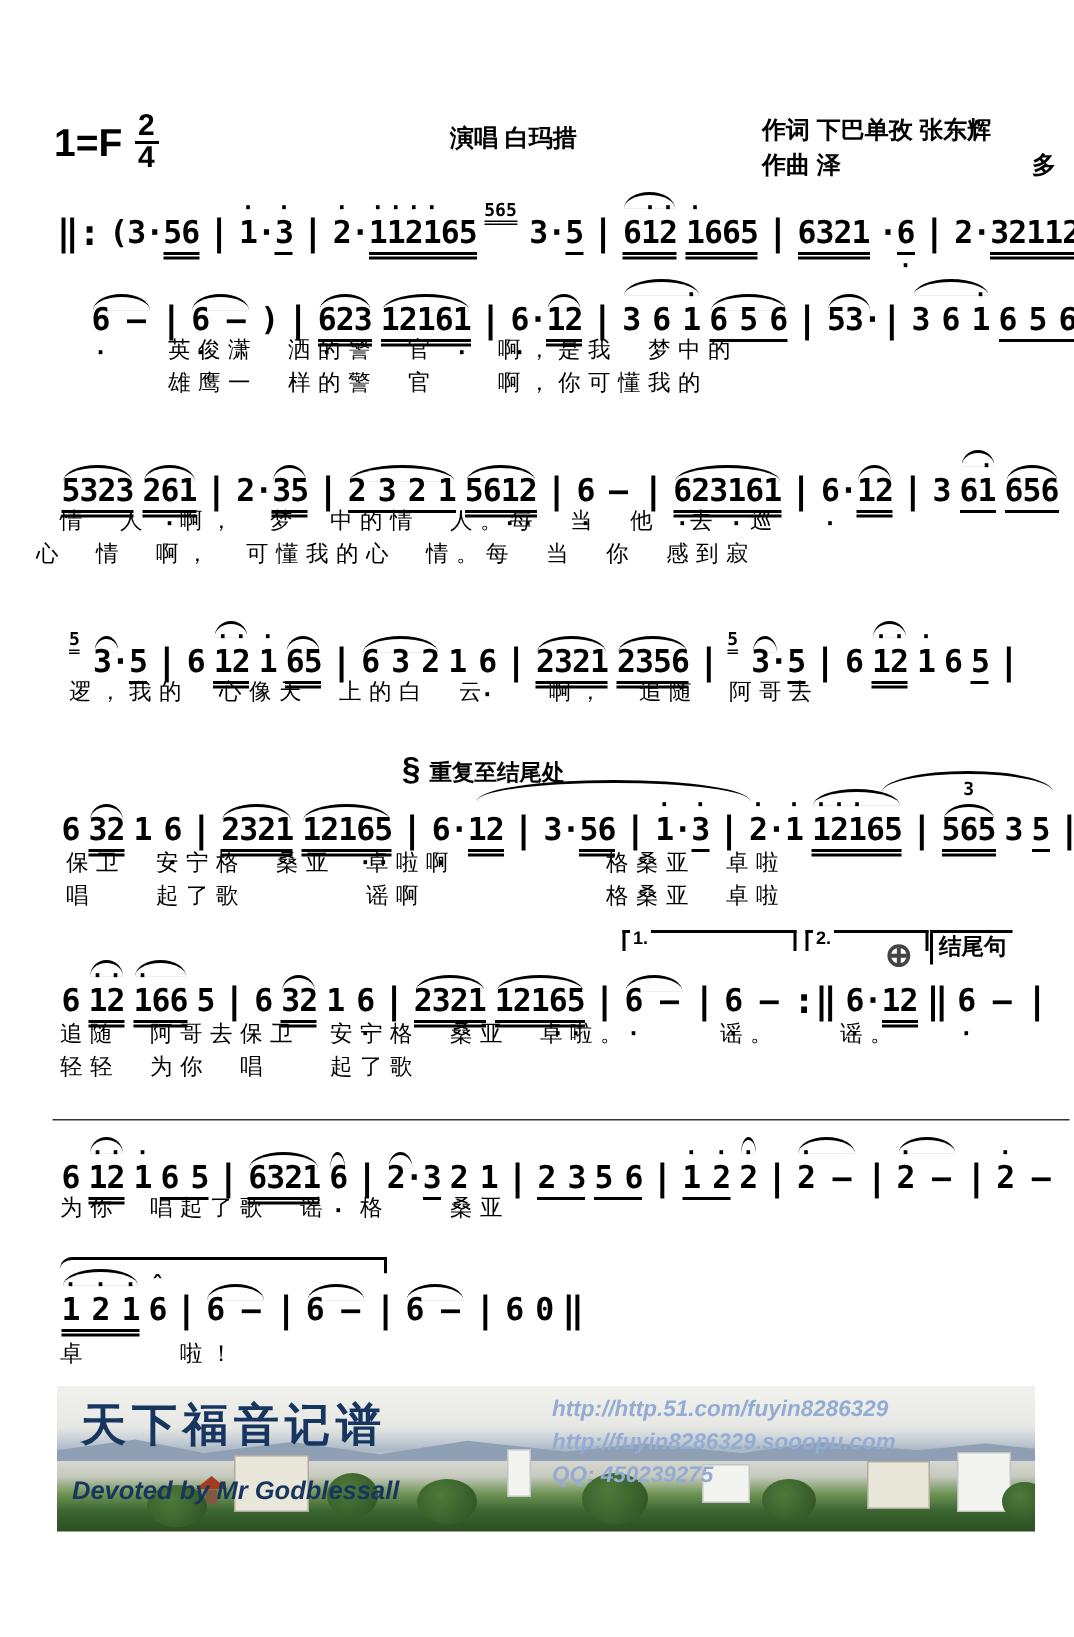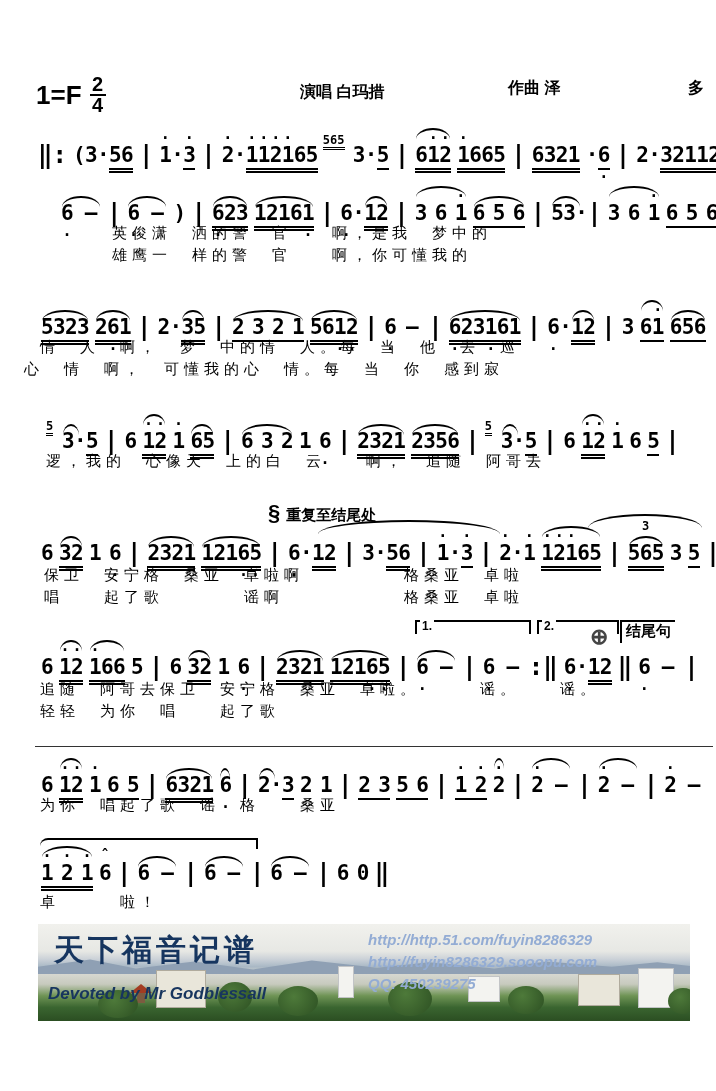--- a/index.html
+++ b/index.html
@@ -79,20 +79,21 @@
     <span class="frac">
       <span>2</span>
       <span class="frac-bar"></span>
       <span>4</span>
     </span>
   </div>
 
   <div class="singer">演唱 白玛措</div>
 
   <div class="credits">
+    <div>作词 下巴单孜 张东辉</div>
     <div class="credit-row2">
       <span>作曲 泽</span>
       <span>多</span>
     </div>
   </div>
 
   <div class="music-line" style="left:35px;top:134px;"><span class="bar">‖:</span><span class="tok"><span class="dotrow"><span class="cell" style="width: 12px;">&nbsp;</span><span class="cell" style="width: 12px;">&nbsp;</span><span class="cell" style="width: 6px;">&nbsp;</span></span><span class="txtrow"><span class="cell" style="width: 12px;">(</span><span class="cell" style="width: 12px;">3</span><span class="cell" style="width: 6px;">·</span></span><span class="dotrow"><span class="cell" style="width: 12px;">&nbsp;</span><span class="cell" style="width: 12px;">&nbsp;</span><span class="cell" style="width: 6px;">&nbsp;</span></span></span><span class="tok u2"><span class="dotrow"><span class="cell" style="width: 12px;">&nbsp;</span><span class="cell" style="width: 12px;">&nbsp;</span></span><span class="txtrow"><span class="cell" style="width: 12px;">5</span><span class="cell" style="width: 12px;">6</span></span><span class="dotrow"><span class="cell" style="width: 12px;">&nbsp;</span><span class="cell" style="width: 12px;">&nbsp;</span></span></span><span class="bar">|</span><span class="tok"><span class="dotrow"><span class="cell" style="width: 12px;">·</span><span class="cell" style="width: 6px;">&nbsp;</span></span><span class="txtrow"><span class="cell" style="width: 12px;">1</span><span class="cell" style="width: 6px;">·</span></span><span class="dotrow"><span class="cell" style="width: 12px;">&nbsp;</span><span class="cell" style="width: 6px;">&nbsp;</span></span></span><span class="tok u1"><span class="dotrow"><span class="cell" style="width: 12px;">·</span></span><span class="txtrow"><span class="cell" style="width: 12px;">3</span></span><span class="dotrow"><span class="cell" style="width: 12px;">&nbsp;</span></span></span><span class="bar">|</span><span class="tok"><span class="dotrow"><span class="cell" style="width: 12px;">·</span><span class="cell" style="width: 6px;">&nbsp;</span></span><span class="txtrow"><span class="cell" style="width: 12px;">2</span><span class="cell" style="width: 6px;">·</span></span><span class="dotrow"><span class="cell" style="width: 12px;">&nbsp;</span><span class="cell" style="width: 6px;">&nbsp;</span></span></span><span class="tok u2"><span class="dotrow"><span class="cell" style="width: 12px;">·</span><span class="cell" style="width: 12px;">·</span><span class="cell" style="width: 12px;">·</span><span class="cell" style="width: 12px;">·</span><span class="cell" style="width: 12px;">&nbsp;</span><span class="cell" style="width: 12px;">&nbsp;</span></span><span class="txtrow"><span class="cell" style="width: 12px;">1</span><span class="cell" style="width: 12px;">1</span><span class="cell" style="width: 12px;">2</span><span class="cell" style="width: 12px;">1</span><span class="cell" style="width: 12px;">6</span><span class="cell" style="width: 12px;">5</span></span><span class="dotrow"><span class="cell" style="width: 12px;">&nbsp;</span><span class="cell" style="width: 12px;">&nbsp;</span><span class="cell" style="width: 12px;">&nbsp;</span><span class="cell" style="width: 12px;">&nbsp;</span><span class="cell" style="width: 12px;">&nbsp;</span><span class="cell" style="width: 12px;">&nbsp;</span></span></span><span class="grace" style="width: 25px;"><span>565</span></span><span class="tok"><span class="dotrow"><span class="cell" style="width: 12px;">&nbsp;</span><span class="cell" style="width: 6px;">&nbsp;</span></span><span class="txtrow"><span class="cell" style="width: 12px;">3</span><span class="cell" style="width: 6px;">·</span></span><span class="dotrow"><span class="cell" style="width: 12px;">&nbsp;</span><span class="cell" style="width: 6px;">&nbsp;</span></span></span><span class="tok u1"><span class="dotrow"><span class="cell" style="width: 12px;">&nbsp;</span></span><span class="txtrow"><span class="cell" style="width: 12px;">5</span></span><span class="dotrow"><span class="cell" style="width: 12px;">&nbsp;</span></span></span><span class="bar">|</span><span class="tok u2"><span class="dotrow"><span class="cell" style="width: 12px;">&nbsp;</span><span class="cell" style="width: 12px;">·</span><span class="cell" style="width: 12px;">·</span></span><span class="txtrow"><span class="cell" style="width: 12px;">6</span><span class="cell" style="width: 12px;">1</span><span class="cell" style="width: 12px;">2</span></span><span class="dotrow"><span class="cell" style="width: 12px;">&nbsp;</span><span class="cell" style="width: 12px;">&nbsp;</span><span class="cell" style="width: 12px;">&nbsp;</span></span><i class="slur hi"></i></span><span class="tok u2"><span class="dotrow"><span class="cell" style="width: 12px;">·</span><span class="cell" style="width: 12px;">&nbsp;</span><span class="cell" style="width: 12px;">&nbsp;</span><span class="cell" style="width: 12px;">&nbsp;</span></span><span class="txtrow"><span class="cell" style="width: 12px;">1</span><span class="cell" style="width: 12px;">6</span><span class="cell" style="width: 12px;">6</span><span class="cell" style="width: 12px;">5</span></span><span class="dotrow"><span class="cell" style="width: 12px;">&nbsp;</span><span class="cell" style="width: 12px;">&nbsp;</span><span class="cell" style="width: 12px;">&nbsp;</span><span class="cell" style="width: 12px;">&nbsp;</span></span></span><span class="bar">|</span><span class="tok u2"><span class="dotrow"><span class="cell" style="width: 12px;">&nbsp;</span><span class="cell" style="width: 12px;">&nbsp;</span><span class="cell" style="width: 12px;">&nbsp;</span><span class="cell" style="width: 12px;">&nbsp;</span></span><span class="txtrow"><span class="cell" style="width: 12px;">6</span><span class="cell" style="width: 12px;">3</span><span class="cell" style="width: 12px;">2</span><span class="cell" style="width: 12px;">1</span></span><span class="dotrow"><span class="cell" style="width: 12px;">&nbsp;</span><span class="cell" style="width: 12px;">&nbsp;</span><span class="cell" style="width: 12px;">&nbsp;</span><span class="cell" style="width: 12px;">&nbsp;</span></span></span><span class="tok"><span class="dotrow"><span class="cell" style="width: 6px;">&nbsp;</span></span><span class="txtrow"><span class="cell" style="width: 6px;">·</span></span><span class="dotrow"><span class="cell" style="width: 6px;">&nbsp;</span></span></span><span class="tok u1"><span class="dotrow"><span class="cell" style="width: 12px;">&nbsp;</span></span><span class="txtrow"><span class="cell" style="width: 12px;">6</span></span><span class="dotrow"><span class="cell" style="width: 12px;">·</span></span></span><span class="bar">|</span><span class="tok"><span class="dotrow"><span class="cell" style="width: 12px;">&nbsp;</span><span class="cell" style="width: 6px;">&nbsp;</span></span><span class="txtrow"><span class="cell" style="width: 12px;">2</span><span class="cell" style="width: 6px;">·</span></span><span class="dotrow"><span class="cell" style="width: 12px;">&nbsp;</span><span class="cell" style="width: 6px;">&nbsp;</span></span></span><span class="tok u2"><span class="dotrow"><span class="cell" style="width: 12px;">&nbsp;</span><span class="cell" style="width: 12px;">&nbsp;</span><span class="cell" style="width: 12px;">&nbsp;</span><span class="cell" style="width: 12px;">&nbsp;</span><span class="cell" style="width: 12px;">&nbsp;</span></span><span class="txtrow"><span class="cell" style="width: 12px;">3</span><span class="cell" style="width: 12px;">2</span><span class="cell" style="width: 12px;">1</span><span class="cell" style="width: 12px;">1</span><span class="cell" style="width: 12px;">2</span></span><span class="dotrow"><span class="cell" style="width: 12px;">&nbsp;</span><span class="cell" style="width: 12px;">&nbsp;</span><span class="cell" style="width: 12px;">&nbsp;</span><span class="cell" style="width: 12px;">&nbsp;</span><span class="cell" style="width: 12px;">&nbsp;</span></span></span></div>
   <div class="music-line" style="left:58px;top:192px;"><span class="tok"><span class="dotrow"><span class="cell" style="width: 12px;">&nbsp;</span><span class="cell" style="width: 8px;">&nbsp;</span><span class="cell" style="width: 20px;">&nbsp;</span></span><span class="txtrow"><span class="cell" style="width: 12px;">6</span><span class="cell" style="width: 8px;">&nbsp;</span><span class="cell" style="width: 20px;">—</span></span><span class="dotrow"><span class="cell" style="width: 12px;">·</span><span class="cell" style="width: 8px;">&nbsp;</span><span class="cell" style="width: 20px;">&nbsp;</span></span><i class="slur"></i></span><span class="bar">|</span><span class="tok"><span class="dotrow"><span class="cell" style="width: 12px;">&nbsp;</span><span class="cell" style="width: 8px;">&nbsp;</span><span class="cell" style="width: 20px;">&nbsp;</span></span><span class="txtrow"><span class="cell" style="width: 12px;">6</span><span class="cell" style="width: 8px;">&nbsp;</span><span class="cell" style="width: 20px;">—</span></span><span class="dotrow"><span class="cell" style="width: 12px;">·</span><span class="cell" style="width: 8px;">&nbsp;</span><span class="cell" style="width: 20px;">&nbsp;</span></span><i class="slur"></i></span><span class="tok"><span class="dotrow"><span class="cell" style="width: 12px;">&nbsp;</span></span><span class="txtrow"><span class="cell" style="width: 12px;">)</span></span><span class="dotrow"><span class="cell" style="width: 12px;">&nbsp;</span></span></span><span class="bar">|</span><span class="tok u2"><span class="dotrow"><span class="cell" style="width: 12px;">&nbsp;</span><span class="cell" style="width: 12px;">&nbsp;</span><span class="cell" style="width: 12px;">&nbsp;</span></span><span class="txtrow"><span class="cell" style="width: 12px;">6</span><span class="cell" style="width: 12px;">2</span><span class="cell" style="width: 12px;">3</span></span><span class="dotrow"><span class="cell" style="width: 12px;">·</span><span class="cell" style="width: 12px;">&nbsp;</span><span class="cell" style="width: 12px;">&nbsp;</span></span><i class="slur"></i></span><span class="tok u2"><span class="dotrow"><span class="cell" style="width: 12px;">&nbsp;</span><span class="cell" style="width: 12px;">&nbsp;</span><span class="cell" style="width: 12px;">&nbsp;</span><span class="cell" style="width: 12px;">&nbsp;</span><span class="cell" style="width: 12px;">&nbsp;</span></span><span class="txtrow"><span class="cell" style="width: 12px;">1</span><span class="cell" style="width: 12px;">2</span><span class="cell" style="width: 12px;">1</span><span class="cell" style="width: 12px;">6</span><span class="cell" style="width: 12px;">1</span></span><span class="dotrow"><span class="cell" style="width: 12px;">&nbsp;</span><span class="cell" style="width: 12px;">&nbsp;</span><span class="cell" style="width: 12px;">&nbsp;</span><span class="cell" style="width: 12px;">&nbsp;</span><span class="cell" style="width: 12px;">·</span></span><i class="slur"></i></span><span class="bar">|</span><span class="tok"><span class="dotrow"><span class="cell" style="width: 12px;">&nbsp;</span><span class="cell" style="width: 6px;">&nbsp;</span></span><span class="txtrow"><span class="cell" style="width: 12px;">6</span><span class="cell" style="width: 6px;">·</span></span><span class="dotrow"><span class="cell" style="width: 12px;">·</span><span class="cell" style="width: 6px;">&nbsp;</span></span></span><span class="tok u2"><span class="dotrow"><span class="cell" style="width: 12px;">&nbsp;</span><span class="cell" style="width: 12px;">&nbsp;</span></span><span class="txtrow"><span class="cell" style="width: 12px;">1</span><span class="cell" style="width: 12px;">2</span></span><span class="dotrow"><span class="cell" style="width: 12px;">&nbsp;</span><span class="cell" style="width: 12px;">&nbsp;</span></span><i class="slur"></i></span><span class="bar">|</span><span class="tok"><span class="dotrow"><span class="cell" style="width: 12px;">&nbsp;</span><span class="cell" style="width: 8px;">&nbsp;</span><span class="cell" style="width: 12px;">&nbsp;</span><span class="cell" style="width: 8px;">&nbsp;</span><span class="cell" style="width: 12px;">·</span></span><span class="txtrow"><span class="cell" style="width: 12px;">3</span><span class="cell" style="width: 8px;">&nbsp;</span><span class="cell" style="width: 12px;">6</span><span class="cell" style="width: 8px;">&nbsp;</span><span class="cell" style="width: 12px;">1</span></span><span class="dotrow"><span class="cell" style="width: 12px;">&nbsp;</span><span class="cell" style="width: 8px;">&nbsp;</span><span class="cell" style="width: 12px;">&nbsp;</span><span class="cell" style="width: 8px;">&nbsp;</span><span class="cell" style="width: 12px;">&nbsp;</span></span><i class="slur hi"></i></span><span class="tok u1"><span class="dotrow"><span class="cell" style="width: 12px;">&nbsp;</span><span class="cell" style="width: 8px;">&nbsp;</span><span class="cell" style="width: 12px;">&nbsp;</span><span class="cell" style="width: 8px;">&nbsp;</span><span class="cell" style="width: 12px;">&nbsp;</span></span><span class="txtrow"><span class="cell" style="width: 12px;">6</span><span class="cell" style="width: 8px;">&nbsp;</span><span class="cell" style="width: 12px;">5</span><span class="cell" style="width: 8px;">&nbsp;</span><span class="cell" style="width: 12px;">6</span></span><span class="dotrow"><span class="cell" style="width: 12px;">&nbsp;</span><span class="cell" style="width: 8px;">&nbsp;</span><span class="cell" style="width: 12px;">&nbsp;</span><span class="cell" style="width: 8px;">&nbsp;</span><span class="cell" style="width: 12px;">&nbsp;</span></span><i class="slur"></i></span><span class="bar">|</span><span class="tok"><span class="dotrow"><span class="cell" style="width: 12px;">&nbsp;</span><span class="cell" style="width: 12px;">&nbsp;</span><span class="cell" style="width: 6px;">&nbsp;</span></span><span class="txtrow"><span class="cell" style="width: 12px;">5</span><span class="cell" style="width: 12px;">3</span><span class="cell" style="width: 6px;">·</span></span><span class="dotrow"><span class="cell" style="width: 12px;">&nbsp;</span><span class="cell" style="width: 12px;">&nbsp;</span><span class="cell" style="width: 6px;">&nbsp;</span></span><i class="slur"></i></span><span class="bar">|</span><span class="tok"><span class="dotrow"><span class="cell" style="width: 12px;">&nbsp;</span><span class="cell" style="width: 8px;">&nbsp;</span><span class="cell" style="width: 12px;">&nbsp;</span><span class="cell" style="width: 8px;">&nbsp;</span><span class="cell" style="width: 12px;">·</span></span><span class="txtrow"><span class="cell" style="width: 12px;">3</span><span class="cell" style="width: 8px;">&nbsp;</span><span class="cell" style="width: 12px;">6</span><span class="cell" style="width: 8px;">&nbsp;</span><span class="cell" style="width: 12px;">1</span></span><span class="dotrow"><span class="cell" style="width: 12px;">&nbsp;</span><span class="cell" style="width: 8px;">&nbsp;</span><span class="cell" style="width: 12px;">&nbsp;</span><span class="cell" style="width: 8px;">&nbsp;</span><span class="cell" style="width: 12px;">&nbsp;</span></span><i class="slur hi"></i></span><span class="tok u1"><span class="dotrow"><span class="cell" style="width: 12px;">&nbsp;</span><span class="cell" style="width: 8px;">&nbsp;</span><span class="cell" style="width: 12px;">&nbsp;</span><span class="cell" style="width: 8px;">&nbsp;</span><span class="cell" style="width: 12px;">&nbsp;</span></span><span class="txtrow"><span class="cell" style="width: 12px;">6</span><span class="cell" style="width: 8px;">&nbsp;</span><span class="cell" style="width: 12px;">5</span><span class="cell" style="width: 8px;">&nbsp;</span><span class="cell" style="width: 12px;">6</span></span><span class="dotrow"><span class="cell" style="width: 12px;">&nbsp;</span><span class="cell" style="width: 8px;">&nbsp;</span><span class="cell" style="width: 12px;">&nbsp;</span><span class="cell" style="width: 8px;">&nbsp;</span><span class="cell" style="width: 12px;">&nbsp;</span></span></span></div>
   <div class="music-line" style="left:38px;top:306px;"><span class="tok u2"><span class="dotrow"><span class="cell" style="width: 12px;">&nbsp;</span><span class="cell" style="width: 12px;">&nbsp;</span><span class="cell" style="width: 12px;">&nbsp;</span><span class="cell" style="width: 12px;">&nbsp;</span></span><span class="txtrow"><span class="cell" style="width: 12px;">5</span><span class="cell" style="width: 12px;">3</span><span class="cell" style="width: 12px;">2</span><span class="cell" style="width: 12px;">3</span></span><span class="dotrow"><span class="cell" style="width: 12px;">&nbsp;</span><span class="cell" style="width: 12px;">&nbsp;</span><span class="cell" style="width: 12px;">&nbsp;</span><span class="cell" style="width: 12px;">&nbsp;</span></span><i class="slur"></i></span><span class="tok u2"><span class="dotrow"><span class="cell" style="width: 12px;">&nbsp;</span><span class="cell" style="width: 12px;">&nbsp;</span><span class="cell" style="width: 12px;">&nbsp;</span></span><span class="txtrow"><span class="cell" style="width: 12px;">2</span><span class="cell" style="width: 12px;">6</span><span class="cell" style="width: 12px;">1</span></span><span class="dotrow"><span class="cell" style="width: 12px;">&nbsp;</span><span class="cell" style="width: 12px;">·</span><span class="cell" style="width: 12px;">&nbsp;</span></span><i class="slur"></i></span><span class="bar">|</span><span class="tok"><span class="dotrow"><span class="cell" style="width: 12px;">&nbsp;</span><span class="cell" style="width: 6px;">&nbsp;</span></span><span class="txtrow"><span class="cell" style="width: 12px;">2</span><span class="cell" style="width: 6px;">·</span></span><span class="dotrow"><span class="cell" style="width: 12px;">&nbsp;</span><span class="cell" style="width: 6px;">&nbsp;</span></span></span><span class="tok u2"><span class="dotrow"><span class="cell" style="width: 12px;">&nbsp;</span><span class="cell" style="width: 12px;">&nbsp;</span></span><span class="txtrow"><span class="cell" style="width: 12px;">3</span><span class="cell" style="width: 12px;">5</span></span><span class="dotrow"><span class="cell" style="width: 12px;">&nbsp;</span><span class="cell" style="width: 12px;">&nbsp;</span></span><i class="slur"></i></span><span class="bar">|</span><span class="tok u1"><span class="dotrow"><span class="cell" style="width: 12px;">&nbsp;</span><span class="cell" style="width: 8px;">&nbsp;</span><span class="cell" style="width: 12px;">&nbsp;</span><span class="cell" style="width: 8px;">&nbsp;</span><span class="cell" style="width: 12px;">&nbsp;</span><span class="cell" style="width: 8px;">&nbsp;</span><span class="cell" style="width: 12px;">&nbsp;</span></span><span class="txtrow"><span class="cell" style="width: 12px;">2</span><span class="cell" style="width: 8px;">&nbsp;</span><span class="cell" style="width: 12px;">3</span><span class="cell" style="width: 8px;">&nbsp;</span><span class="cell" style="width: 12px;">2</span><span class="cell" style="width: 8px;">&nbsp;</span><span class="cell" style="width: 12px;">1</span></span><span class="dotrow"><span class="cell" style="width: 12px;">&nbsp;</span><span class="cell" style="width: 8px;">&nbsp;</span><span class="cell" style="width: 12px;">&nbsp;</span><span class="cell" style="width: 8px;">&nbsp;</span><span class="cell" style="width: 12px;">&nbsp;</span><span class="cell" style="width: 8px;">&nbsp;</span><span class="cell" style="width: 12px;">&nbsp;</span></span><i class="slur"></i></span><span class="tok u2"><span class="dotrow"><span class="cell" style="width: 12px;">&nbsp;</span><span class="cell" style="width: 12px;">&nbsp;</span><span class="cell" style="width: 12px;">&nbsp;</span><span class="cell" style="width: 12px;">&nbsp;</span></span><span class="txtrow"><span class="cell" style="width: 12px;">5</span><span class="cell" style="width: 12px;">6</span><span class="cell" style="width: 12px;">1</span><span class="cell" style="width: 12px;">2</span></span><span class="dotrow"><span class="cell" style="width: 12px;">&nbsp;</span><span class="cell" style="width: 12px;">&nbsp;</span><span class="cell" style="width: 12px;">·</span><span class="cell" style="width: 12px;">·</span></span><i class="slur"></i></span><span class="bar">|</span><span class="tok"><span class="dotrow"><span class="cell" style="width: 12px;">&nbsp;</span></span><span class="txtrow"><span class="cell" style="width: 12px;">6</span></span><span class="dotrow"><span class="cell" style="width: 12px;">·</span></span></span><span class="tok"><span class="dotrow"><span class="cell" style="width: 20px;">&nbsp;</span></span><span class="txtrow"><span class="cell" style="width: 20px;">—</span></span><span class="dotrow"><span class="cell" style="width: 20px;">&nbsp;</span></span></span><span class="bar">|</span><span class="tok u2"><span class="dotrow"><span class="cell" style="width: 12px;">&nbsp;</span><span class="cell" style="width: 12px;">&nbsp;</span><span class="cell" style="width: 12px;">&nbsp;</span><span class="cell" style="width: 12px;">&nbsp;</span><span class="cell" style="width: 12px;">&nbsp;</span><span class="cell" style="width: 12px;">&nbsp;</span></span><span class="txtrow"><span class="cell" style="width: 12px;">6</span><span class="cell" style="width: 12px;">2</span><span class="cell" style="width: 12px;">3</span><span class="cell" style="width: 12px;">1</span><span class="cell" style="width: 12px;">6</span><span class="cell" style="width: 12px;">1</span></span><span class="dotrow"><span class="cell" style="width: 12px;">·</span><span class="cell" style="width: 12px;">&nbsp;</span><span class="cell" style="width: 12px;">&nbsp;</span><span class="cell" style="width: 12px;">·</span><span class="cell" style="width: 12px;">&nbsp;</span><span class="cell" style="width: 12px;">&nbsp;</span></span><i class="slur"></i></span><span class="bar">|</span><span class="tok"><span class="dotrow"><span class="cell" style="width: 12px;">&nbsp;</span><span class="cell" style="width: 6px;">&nbsp;</span></span><span class="txtrow"><span class="cell" style="width: 12px;">6</span><span class="cell" style="width: 6px;">·</span></span><span class="dotrow"><span class="cell" style="width: 12px;">·</span><span class="cell" style="width: 6px;">&nbsp;</span></span></span><span class="tok u2"><span class="dotrow"><span class="cell" style="width: 12px;">&nbsp;</span><span class="cell" style="width: 12px;">&nbsp;</span></span><span class="txtrow"><span class="cell" style="width: 12px;">1</span><span class="cell" style="width: 12px;">2</span></span><span class="dotrow"><span class="cell" style="width: 12px;">&nbsp;</span><span class="cell" style="width: 12px;">&nbsp;</span></span><i class="slur"></i></span><span class="bar">|</span><span class="tok"><span class="dotrow"><span class="cell" style="width: 12px;">&nbsp;</span></span><span class="txtrow"><span class="cell" style="width: 12px;">3</span></span><span class="dotrow"><span class="cell" style="width: 12px;">&nbsp;</span></span></span><span class="tok u1"><span class="dotrow"><span class="cell" style="width: 12px;">&nbsp;</span><span class="cell" style="width: 12px;">·</span></span><span class="txtrow"><span class="cell" style="width: 12px;">6</span><span class="cell" style="width: 12px;">1</span></span><span class="dotrow"><span class="cell" style="width: 12px;">&nbsp;</span><span class="cell" style="width: 12px;">&nbsp;</span></span><i class="slur hi"></i></span><span class="tok u1"><span class="dotrow"><span class="cell" style="width: 12px;">&nbsp;</span><span class="cell" style="width: 12px;">&nbsp;</span><span class="cell" style="width: 12px;">&nbsp;</span></span><span class="txtrow"><span class="cell" style="width: 12px;">6</span><span class="cell" style="width: 12px;">5</span><span class="cell" style="width: 12px;">6</span></span><span class="dotrow"><span class="cell" style="width: 12px;">&nbsp;</span><span class="cell" style="width: 12px;">&nbsp;</span><span class="cell" style="width: 12px;">&nbsp;</span></span><i class="slur"></i></span><span class="bar">|</span></div>
   <div class="music-line" style="left:44px;top:420px;"><span class="grace" style="width: 11px;"><span>5</span></span><span class="tok"><span class="dotrow"><span class="cell" style="width: 12px;">&nbsp;</span><span class="cell" style="width: 6px;">&nbsp;</span></span><span class="txtrow"><span class="cell" style="width: 12px;">3</span><span class="cell" style="width: 6px;">·</span></span><span class="dotrow"><span class="cell" style="width: 12px;">&nbsp;</span><span class="cell" style="width: 6px;">&nbsp;</span></span><i class="slur"></i></span><span class="tok u1"><span class="dotrow"><span class="cell" style="width: 12px;">&nbsp;</span></span><span class="txtrow"><span class="cell" style="width: 12px;">5</span></span><span class="dotrow"><span class="cell" style="width: 12px;">&nbsp;</span></span></span><span class="bar">|</span><span class="tok"><span class="dotrow"><span class="cell" style="width: 12px;">&nbsp;</span></span><span class="txtrow"><span class="cell" style="width: 12px;">6</span></span><span class="dotrow"><span class="cell" style="width: 12px;">&nbsp;</span></span></span><span class="tok u2"><span class="dotrow"><span class="cell" style="width: 12px;">·</span><span class="cell" style="width: 12px;">·</span></span><span class="txtrow"><span class="cell" style="width: 12px;">1</span><span class="cell" style="width: 12px;">2</span></span><span class="dotrow"><span class="cell" style="width: 12px;">&nbsp;</span><span class="cell" style="width: 12px;">&nbsp;</span></span><i class="slur hi"></i></span><span class="tok"><span class="dotrow"><span class="cell" style="width: 12px;">·</span></span><span class="txtrow"><span class="cell" style="width: 12px;">1</span></span><span class="dotrow"><span class="cell" style="width: 12px;">&nbsp;</span></span></span><span class="tok u2"><span class="dotrow"><span class="cell" style="width: 12px;">&nbsp;</span><span class="cell" style="width: 12px;">&nbsp;</span></span><span class="txtrow"><span class="cell" style="width: 12px;">6</span><span class="cell" style="width: 12px;">5</span></span><span class="dotrow"><span class="cell" style="width: 12px;">&nbsp;</span><span class="cell" style="width: 12px;">&nbsp;</span></span><i class="slur"></i></span><span class="bar">|</span><span class="tok"><span class="dotrow"><span class="cell" style="width: 12px;">&nbsp;</span><span class="cell" style="width: 8px;">&nbsp;</span><span class="cell" style="width: 12px;">&nbsp;</span><span class="cell" style="width: 8px;">&nbsp;</span><span class="cell" style="width: 12px;">&nbsp;</span></span><span class="txtrow"><span class="cell" style="width: 12px;">6</span><span class="cell" style="width: 8px;">&nbsp;</span><span class="cell" style="width: 12px;">3</span><span class="cell" style="width: 8px;">&nbsp;</span><span class="cell" style="width: 12px;">2</span></span><span class="dotrow"><span class="cell" style="width: 12px;">&nbsp;</span><span class="cell" style="width: 8px;">&nbsp;</span><span class="cell" style="width: 12px;">&nbsp;</span><span class="cell" style="width: 8px;">&nbsp;</span><span class="cell" style="width: 12px;">&nbsp;</span></span><i class="slur"></i></span><span class="tok"><span class="dotrow"><span class="cell" style="width: 12px;">&nbsp;</span><span class="cell" style="width: 8px;">&nbsp;</span><span class="cell" style="width: 12px;">&nbsp;</span></span><span class="txtrow"><span class="cell" style="width: 12px;">1</span><span class="cell" style="width: 8px;">&nbsp;</span><span class="cell" style="width: 12px;">6</span></span><span class="dotrow"><span class="cell" style="width: 12px;">&nbsp;</span><span class="cell" style="width: 8px;">&nbsp;</span><span class="cell" style="width: 12px;">·</span></span></span><span class="bar">|</span><span class="tok u2"><span class="dotrow"><span class="cell" style="width: 12px;">&nbsp;</span><span class="cell" style="width: 12px;">&nbsp;</span><span class="cell" style="width: 12px;">&nbsp;</span><span class="cell" style="width: 12px;">&nbsp;</span></span><span class="txtrow"><span class="cell" style="width: 12px;">2</span><span class="cell" style="width: 12px;">3</span><span class="cell" style="width: 12px;">2</span><span class="cell" style="width: 12px;">1</span></span><span class="dotrow"><span class="cell" style="width: 12px;">&nbsp;</span><span class="cell" style="width: 12px;">&nbsp;</span><span class="cell" style="width: 12px;">&nbsp;</span><span class="cell" style="width: 12px;">&nbsp;</span></span><i class="slur"></i></span><span class="tok u2"><span class="dotrow"><span class="cell" style="width: 12px;">&nbsp;</span><span class="cell" style="width: 12px;">&nbsp;</span><span class="cell" style="width: 12px;">&nbsp;</span><span class="cell" style="width: 12px;">&nbsp;</span></span><span class="txtrow"><span class="cell" style="width: 12px;">2</span><span class="cell" style="width: 12px;">3</span><span class="cell" style="width: 12px;">5</span><span class="cell" style="width: 12px;">6</span></span><span class="dotrow"><span class="cell" style="width: 12px;">&nbsp;</span><span class="cell" style="width: 12px;">&nbsp;</span><span class="cell" style="width: 12px;">&nbsp;</span><span class="cell" style="width: 12px;">&nbsp;</span></span><i class="slur"></i></span><span class="bar">|</span><span class="grace" style="width: 11px;"><span>5</span></span><span class="tok"><span class="dotrow"><span class="cell" style="width: 12px;">&nbsp;</span><span class="cell" style="width: 6px;">&nbsp;</span></span><span class="txtrow"><span class="cell" style="width: 12px;">3</span><span class="cell" style="width: 6px;">·</span></span><span class="dotrow"><span class="cell" style="width: 12px;">&nbsp;</span><span class="cell" style="width: 6px;">&nbsp;</span></span><i class="slur"></i></span><span class="tok u1"><span class="dotrow"><span class="cell" style="width: 12px;">&nbsp;</span></span><span class="txtrow"><span class="cell" style="width: 12px;">5</span></span><span class="dotrow"><span class="cell" style="width: 12px;">&nbsp;</span></span></span><span class="bar">|</span><span class="tok"><span class="dotrow"><span class="cell" style="width: 12px;">&nbsp;</span></span><span class="txtrow"><span class="cell" style="width: 12px;">6</span></span><span class="dotrow"><span class="cell" style="width: 12px;">&nbsp;</span></span></span><span class="tok u2"><span class="dotrow"><span class="cell" style="width: 12px;">·</span><span class="cell" style="width: 12px;">·</span></span><span class="txtrow"><span class="cell" style="width: 12px;">1</span><span class="cell" style="width: 12px;">2</span></span><span class="dotrow"><span class="cell" style="width: 12px;">&nbsp;</span><span class="cell" style="width: 12px;">&nbsp;</span></span><i class="slur hi"></i></span><span class="tok"><span class="dotrow"><span class="cell" style="width: 12px;">·</span></span><span class="txtrow"><span class="cell" style="width: 12px;">1</span></span><span class="dotrow"><span class="cell" style="width: 12px;">&nbsp;</span></span></span><span class="tok"><span class="dotrow"><span class="cell" style="width: 12px;">&nbsp;</span></span><span class="txtrow"><span class="cell" style="width: 12px;">6</span></span><span class="dotrow"><span class="cell" style="width: 12px;">&nbsp;</span></span></span><span class="tok u1"><span class="dotrow"><span class="cell" style="width: 12px;">&nbsp;</span></span><span class="txtrow"><span class="cell" style="width: 12px;">5</span></span><span class="dotrow"><span class="cell" style="width: 12px;">&nbsp;</span></span></span><span class="bar">|</span></div>

